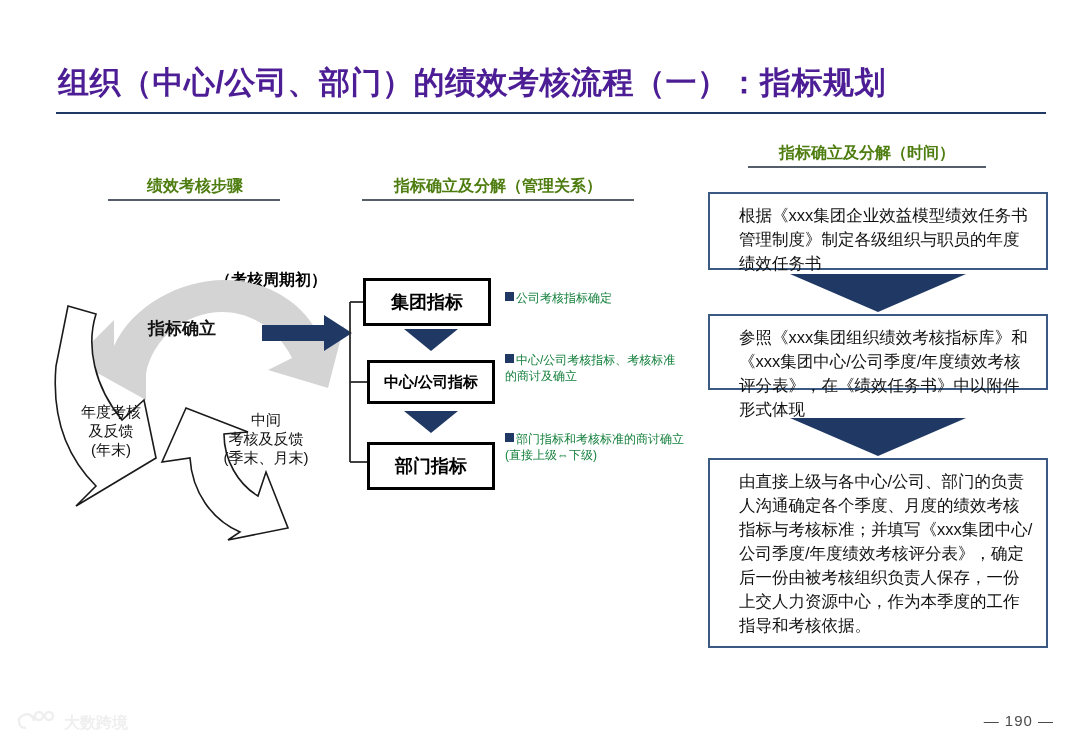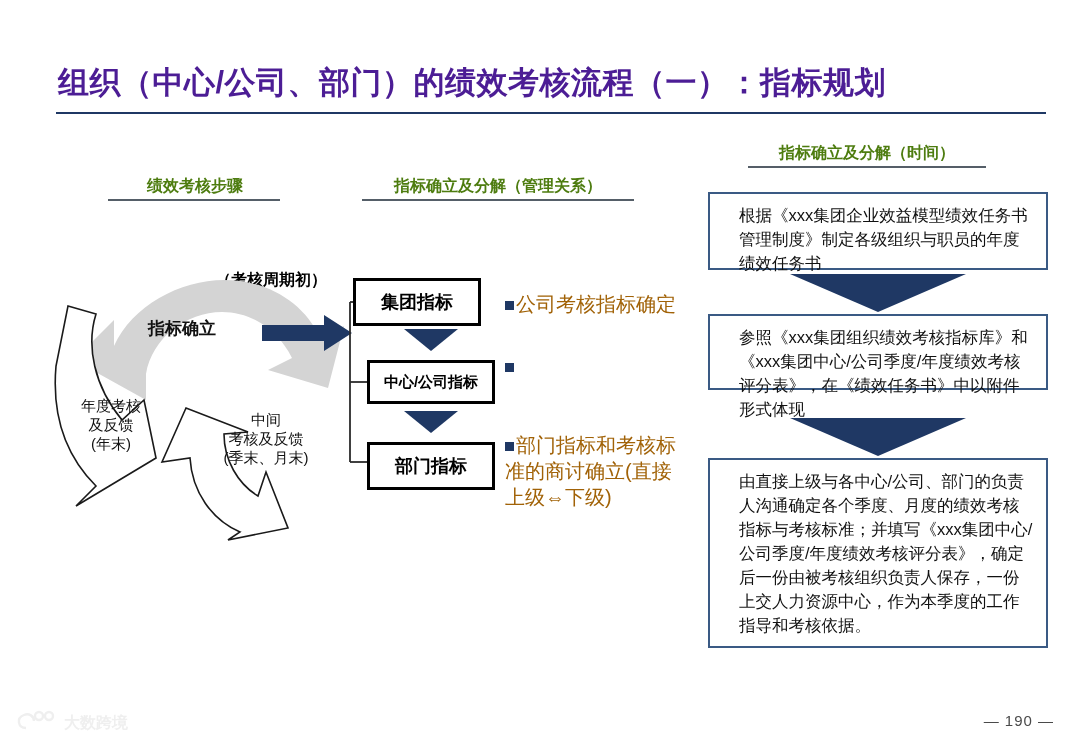--- a/index.html
+++ b/index.html
@@ -76,21 +76,21 @@
     white-space: nowrap;
   }
   #label-establish {
     left: 96px;
     top: 56px;
     font-size: 17px;
     font-weight: bold;
   }
   #label-annual {
     left: 4px;
-    top: 134px;
+    top: 140px;
     text-align: center;
     width: 110px;
   }
   #label-interim {
     left: 148px;
     top: 148px;
     text-align: center;
     width: 132px;
   }
   #label-cycle-start {
@@ -124,21 +124,21 @@
     border: 3px solid #000000;
     background: #ffffff;
     display: flex;
     align-items: center;
     justify-content: center;
     font-weight: bold;
     color: #000000;
     box-sizing: border-box;
   }
   #box-group {
-    left: 353px; top: 278px; width: 128px; height: 48px;
+    left: 363px; top: 278px; width: 128px; height: 48px;
     font-size: 18px;
   }
   #box-center {
     left: 367px; top: 360px; width: 128px; height: 44px;
     font-size: 15px;
   }
   #box-dept {
     left: 367px; top: 442px; width: 128px; height: 48px;
     font-size: 18px;
   }
@@ -147,23 +147,23 @@
     left: 404px;
     width: 54px;
     height: 22px;
   }
   #mid-arrow-1 { top: 329px; }
   #mid-arrow-2 { top: 411px; }
 
   
   .bullet-item {
     position: absolute;
-    font-size: 20px;
+    font-size: 12px;
     line-height: 1.3;
-    color: #a16207;
+    color: #15803d;
     width: 182px;
   }
   .bullet-item .sq {
     display: inline-block;
     width: 9px;
     height: 9px;
     background: #1F3864;
     margin-right: 2px;
     vertical-align: 1px;
   }
@@ -309,21 +309,21 @@
 <svg class="mid-arrow" id="mid-arrow-2" width="54" height="22" viewBox="0 0 54 22">
   <path d="M 0 0 L 54 0 L 27 22 Z" fill="#1F3864"></path>
 </svg>
 
 <div class="mid-box" id="box-dept">部门指标</div>
 
 <div class="bullet-item" id="bullet-1">
   <span class="sq"></span><span>公司考核指标确定</span>
 </div>
 <div class="bullet-item" id="bullet-2">
-  <span class="sq"></span>
+  <span class="sq"></span><span>中心/公司考核指标、考核标准的商讨及确立</span>
 </div>
 <div class="bullet-item" id="bullet-3">
   <span class="sq"></span><span>部门指标和考核标准的商讨确立(直接上级⇔下级)</span>
 </div>
 
 <div class="proc-box" id="proc-1">根据《xxx集团企业效益模型绩效任务书管理制度》制定各级组织与职员的年度绩效任务书</div>
 
 <svg class="proc-arrow" id="proc-arrow-1" width="176" height="38" viewBox="0 0 176 38">
   <path d="M 0 0 L 176 0 L 88 38 Z" fill="#1F3864"></path>
 </svg>

